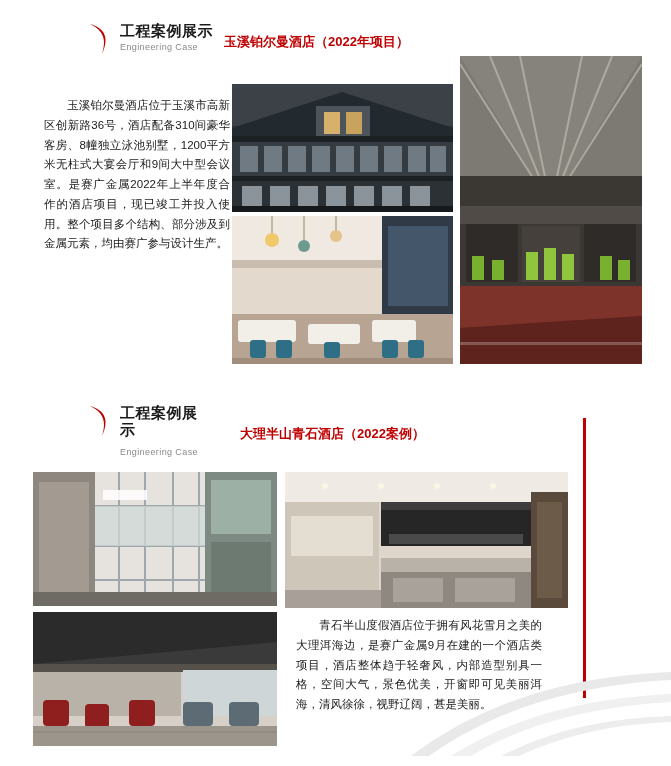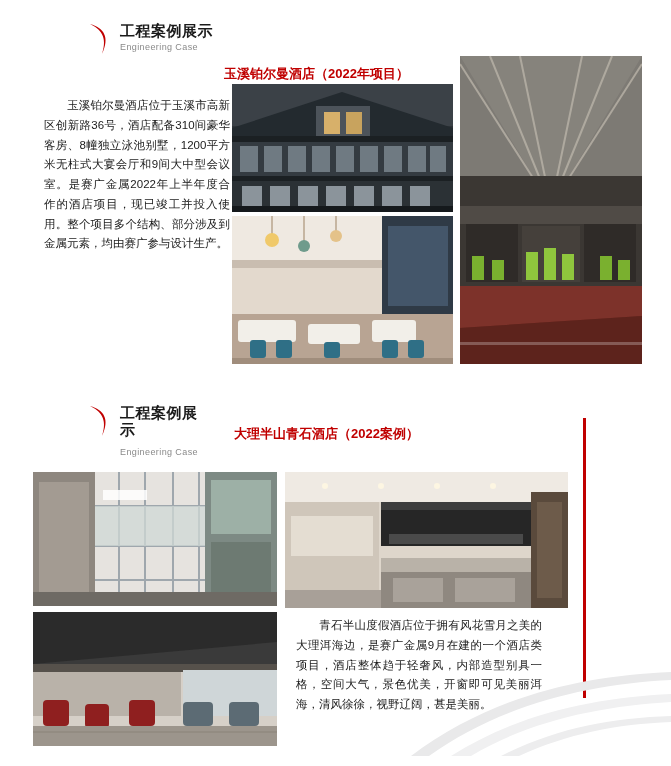--- a/index.html
+++ b/index.html
@@ -102,21 +102,21 @@
     <div class="head-mark">
       <svg width="26" height="34" viewBox="0 0 26 34">
         <path d="M2 2 C16 6, 22 15, 14 32 C20 14, 12 7, 2 2 Z" fill="#c00000"></path>
       </svg>
     </div>
     <div class="head-text-wrap">
       <div class="head-cn">工程案例展示</div>
       <div class="head-en">Engineering Case</div>
     </div>
   </div>
-  <div class="head-sub" style="position:absolute; left:224px; top:33px;margin-top:32px;">玉溪铂尔曼酒店（2022年项目）</div>
+  <div class="head-sub" style="position:absolute; left:224px; top:33px;">玉溪铂尔曼酒店（2022年项目）</div>
 
   <div class="para" style="left:44px; top:96px; width:186px;">
     <span class="indent"></span><span>玉溪铂尔曼酒店位于玉溪市高新区创新路36号，酒店配备310间豪华客房、8幢独立泳池别墅，1200平方米无柱式大宴会厅和9间大中型会议室。是赛广金属2022年上半年度合作的酒店项目，现已竣工并投入使用。整个项目多个结构、部分涉及到金属元素，均由赛广参与设计生产。</span>
   </div>
 
   <div class="photo" style="left:232px; top:84px; width:221px; height:128px;">
     <svg width="221" height="128" viewBox="0 0 221 128" preserveAspectRatio="none">
       <rect width="221" height="128" fill="#2e3338"></rect>
       <rect x="0" y="0" width="221" height="42" fill="#3b4147"></rect>
       <path d="M0 44 L110 8 L221 44 L221 52 L0 52 Z" fill="#232a2f"></path>
@@ -226,21 +226,21 @@
     <div class="head-mark">
       <svg width="26" height="34" viewBox="0 0 26 34">
         <path d="M2 2 C16 6, 22 15, 14 32 C20 14, 12 7, 2 2 Z" fill="#c00000"></path>
       </svg>
     </div>
     <div class="head-text-wrap" style="width:86px;">
       <div class="head-cn">工程案例展示</div>
       <div class="head-en" style="margin-top:8px;">Engineering Case</div>
     </div>
   </div>
-  <div class="head-sub" style="position:absolute; left:234px; top:425px;text-align:right;">大理半山青石酒店（2022案例）</div>
+  <div class="head-sub" style="position:absolute; left:240px; top:425px;text-align:right;">大理半山青石酒店（2022案例）</div>
 
   <div class="red-bar" style="left:583px; top:418px; width:3px; height:280px;"></div>
 
   <div class="photo" style="left:33px; top:472px; width:244px; height:134px;">
     <svg width="244" height="134" viewBox="0 0 244 134" preserveAspectRatio="none">
       <rect width="244" height="134" fill="#c9c3bb"></rect>
       <rect x="0" y="0" width="62" height="134" fill="#8e877f"></rect>
       <rect x="6" y="10" width="50" height="110" fill="#a39b92"></rect>
       <rect x="62" y="0" width="110" height="134" fill="#e6e3df"></rect>
       <g stroke="#9fa7ad" stroke-width="2" fill="none">

